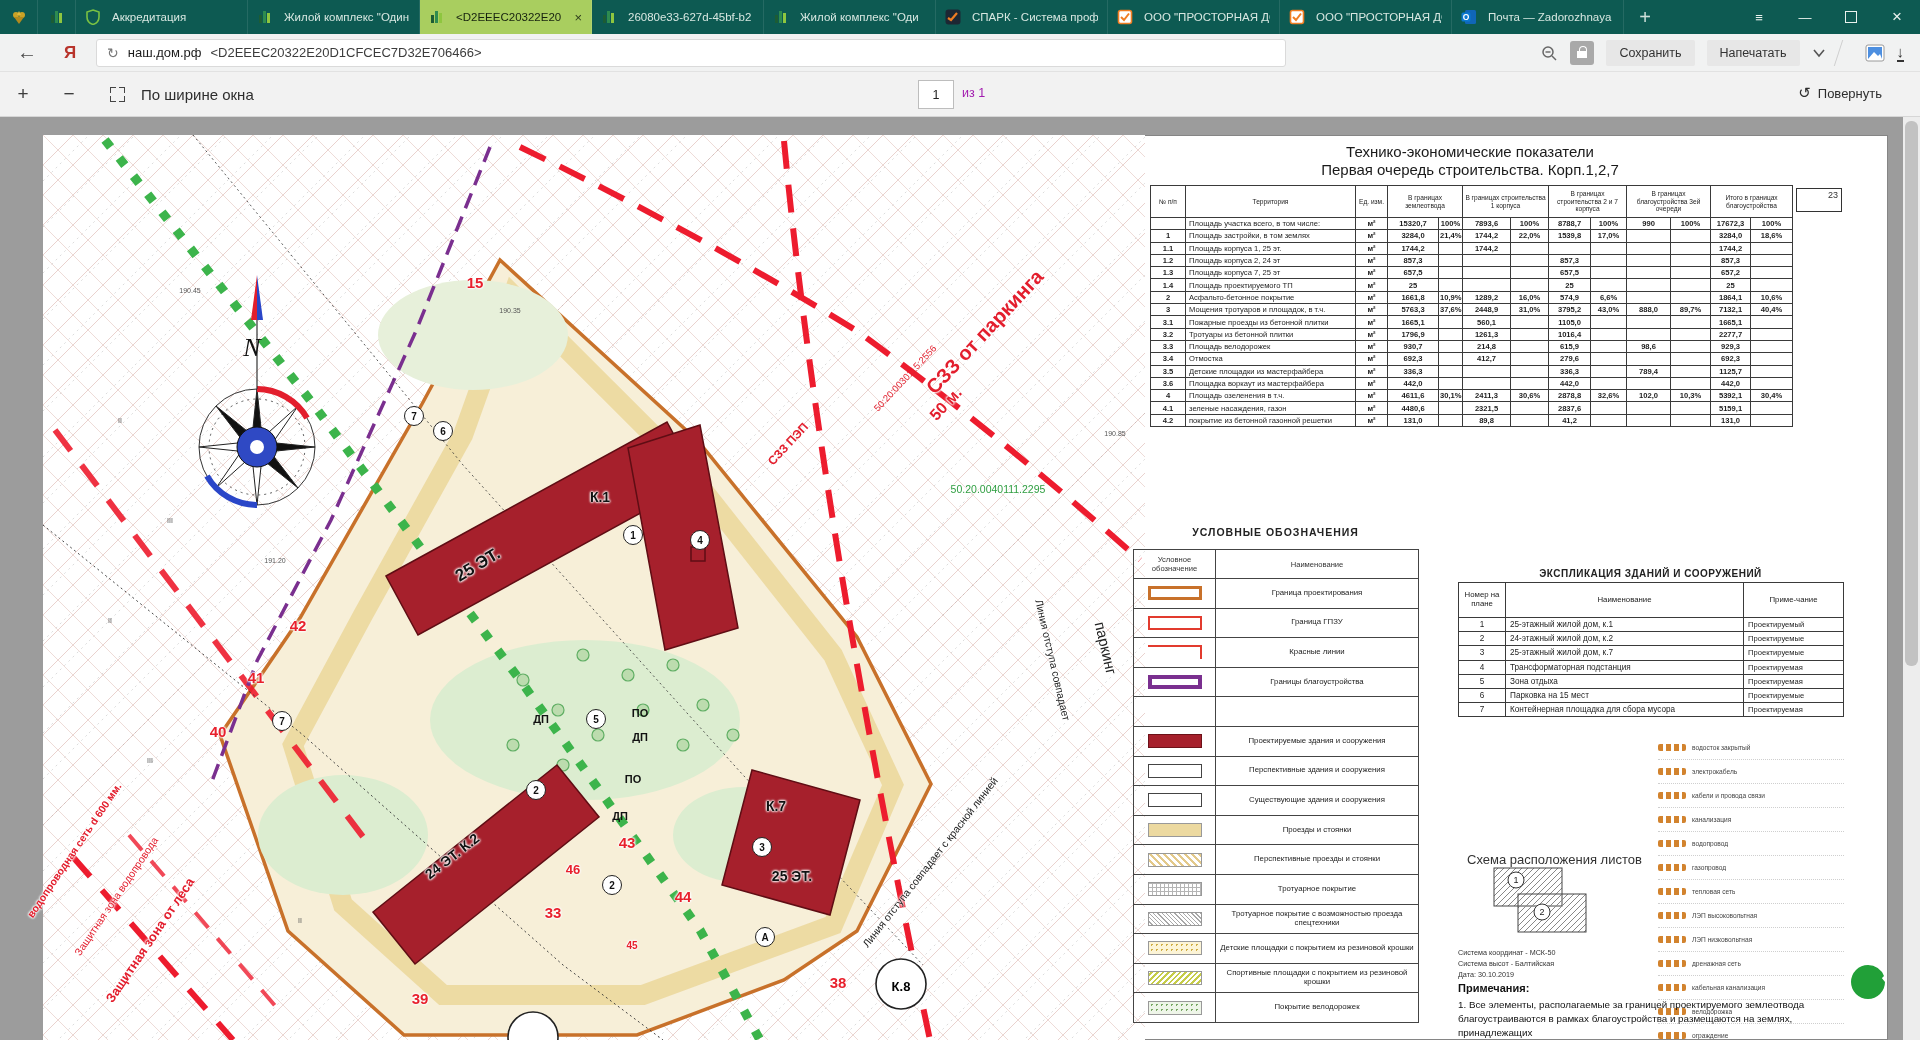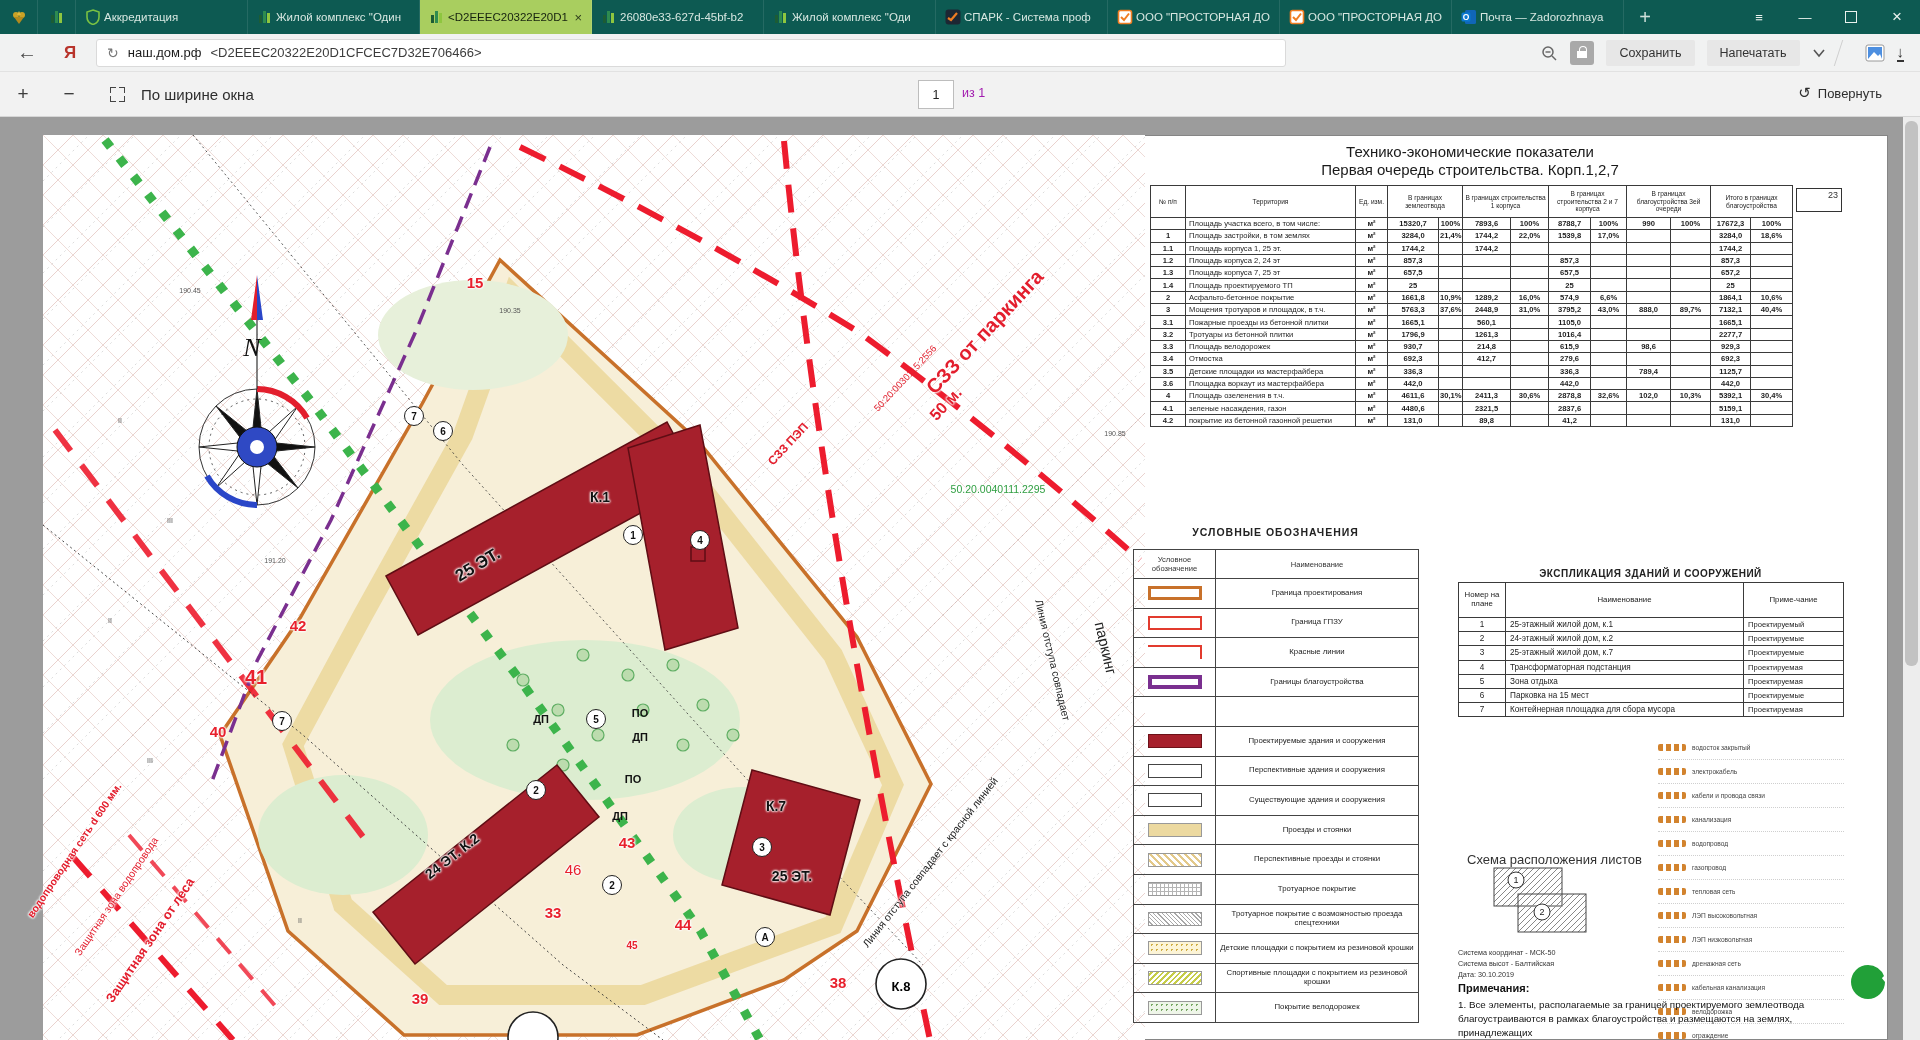--- a/index.html
+++ b/index.html
@@ -1,20 +1,20 @@
 <!DOCTYPE html>
 <html><head>
 <meta charset="utf-8">
 <style>
   html,body{margin:0;padding:0}
   body{width:1920px;height:1040px;overflow:hidden;position:relative;
        font-family:"Liberation Sans",sans-serif;background:#9c9c9c;-webkit-font-smoothing:antialiased}
   
   .tabbar{position:absolute;left:0;top:0;width:1920px;height:34px;background:#0d5a52;display:flex;align-items:stretch}
-  .tab{display:flex;align-items:center;gap:3px;padding:0 9px;width:172px;flex:0 0 auto;box-sizing:border-box;
+  .tab{display:flex;align-items:center;gap:11px;padding:0 9px;width:172px;flex:0 0 auto;box-sizing:border-box;
        color:#d7e7e1;font-size:11.5px;border-right:1px solid rgba(255,255,255,.10);overflow:hidden;white-space:nowrap;cursor:default}
   .tab.fav{width:38px;justify-content:center;padding:0}
   .tab.active{background:#a9ce5f;color:#16220f}
   .tab .lbl{overflow:hidden;text-overflow:clip;flex:1 1 auto;min-width:0}
   .tab .close{margin-left:2px;font-size:13px;opacity:.85}
   .newtab{width:42px;display:flex;align-items:center;justify-content:center;color:#cfe0da;font-size:20px}
   .wincontrols{margin-left:auto;display:flex;align-items:stretch}
   .wc{width:46px;display:flex;align-items:center;justify-content:center;color:#eaf2ee;font-size:13px}
   .wc .restore{width:10px;height:10px;border:1px solid #eaf2ee;position:relative}
   .fvico{width:16px;height:16px;flex:0 0 auto;display:block}
@@ -395,25 +395,25 @@
     <span class="mlab" style="left: 170px; top: 520px; font-size: 7px; color: rgb(85, 85, 85); font-weight: 400; transform: translate(-50%, -50%) rotate(0deg);">III</span>
     <span class="mlab" style="left: 110px; top: 620px; font-size: 7px; color: rgb(85, 85, 85); font-weight: 400; transform: translate(-50%, -50%) rotate(0deg);">II</span>
     <span class="mlab" style="left: 150px; top: 760px; font-size: 7px; color: rgb(85, 85, 85); font-weight: 400; transform: translate(-50%, -50%) rotate(0deg);">III</span>
     <span class="mlab" style="left: 300px; top: 920px; font-size: 7px; color: rgb(85, 85, 85); font-weight: 400; transform: translate(-50%, -50%) rotate(0deg);">II</span>
     <span class="mlab" style="left: 190px; top: 290px; font-size: 7px; color: rgb(85, 85, 85); font-weight: 400; transform: translate(-50%, -50%) rotate(0deg);">190.45</span>
     <span class="mlab" style="left: 510px; top: 310px; font-size: 7px; color: rgb(85, 85, 85); font-weight: 400; transform: translate(-50%, -50%) rotate(0deg);">190.35</span>
     <span class="mlab" style="left: 275px; top: 560px; font-size: 7px; color: rgb(85, 85, 85); font-weight: 400; transform: translate(-50%, -50%) rotate(0deg);">191.20</span>
     <span class="mlab" style="left: 1115px; top: 433px; font-size: 7px; color: rgb(85, 85, 85); font-weight: 400; transform: translate(-50%, -50%) rotate(0deg);">190.85</span>
     <span class="mlab halo" style="left: 475px; top: 282px; font-size: 15px; color: rgb(232, 32, 44); font-weight: 700;">15</span>
     <span class="mlab halo" style="left: 298px; top: 625px; font-size: 15px; color: rgb(232, 32, 44); font-weight: 700;">42</span>
-    <span class="mlab halo" style="left: 256px; top: 677px; font-size: 20px; color: rgb(232, 32, 44); font-weight: 700;">41</span>
+    <span class="mlab halo" style="left: 256px; top: 677px; font-size: 15px; color: rgb(232, 32, 44); font-weight: 700;">41</span>
     <span class="mlab halo" style="left: 218px; top: 731px; font-size: 15px; color: rgb(232, 32, 44); font-weight: 700;">40</span>
     <span class="mlab halo" style="left: 553px; top: 912px; font-size: 15px; color: rgb(232, 32, 44); font-weight: 700;">33</span>
-    <span class="mlab halo" style="left: 573px; top: 869px; font-size: 15px; color: rgb(232, 32, 44); font-weight: 400;">46</span>
-    <span class="mlab halo" style="left: 683px; top: 896px; font-size: 15px; color: rgb(232, 32, 44); font-weight: 700; margin-top: 28px;">44</span>
+    <span class="mlab halo" style="left: 573px; top: 869px; font-size: 13px; color: rgb(232, 32, 44); font-weight: 700;">46</span>
+    <span class="mlab halo" style="left: 683px; top: 896px; font-size: 15px; color: rgb(232, 32, 44); font-weight: 700;">44</span>
     <span class="mlab halo" style="left: 627px; top: 842px; font-size: 15px; color: rgb(232, 32, 44); font-weight: 700;">43</span>
     <span class="mlab halo" style="left: 632px; top: 945px; font-size: 10px; color: rgb(232, 32, 44); font-weight: 700;">45</span>
     <span class="mlab halo" style="left: 838px; top: 982px; font-size: 15px; color: rgb(232, 32, 44); font-weight: 700;">38</span>
     <span class="mlab halo" style="left: 420px; top: 998px; font-size: 15px; color: rgb(232, 32, 44); font-weight: 700;">39</span>
     <span class="circ" style="left: 414px; top: 416px;">7</span>
     <span class="circ" style="left: 443px; top: 431px;">6</span>
     <span class="circ" style="left: 633px; top: 535px;">1</span>
     <span class="circ" style="left: 596px; top: 719px;">5</span>
     <span class="circ" style="left: 536px; top: 790px;">2</span>
     <span class="circ" style="left: 612px; top: 885px;">2</span>

